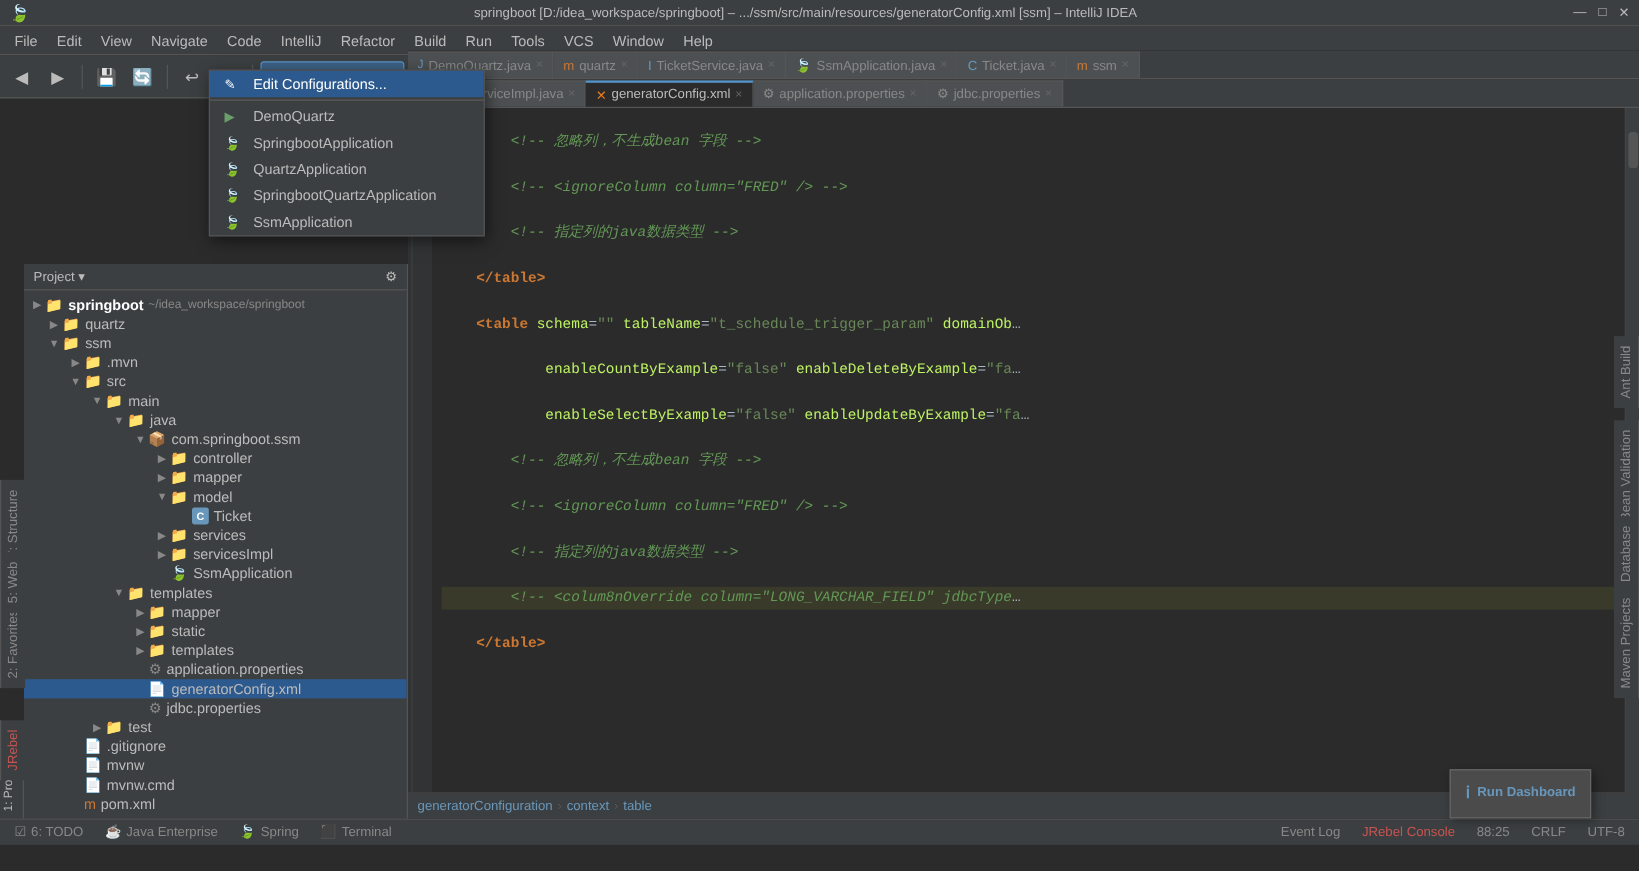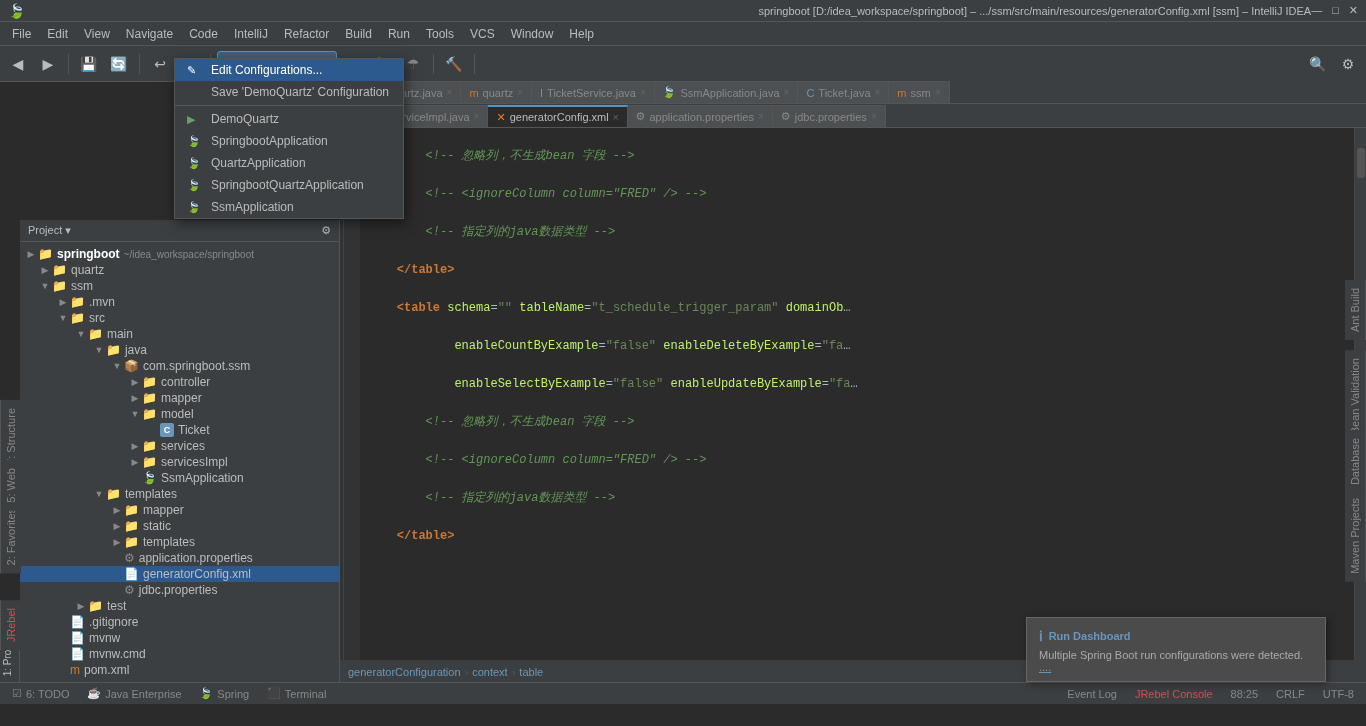--- a/index.html
+++ b/index.html
@@ -9,21 +9,21 @@
     #titlebar {
       background: #3c3f41;
       color: #bbbbbb;
       height: 22px;
       display: flex;
       align-items: center;
       padding: 0 8px;
       font-size: 11px;
       border-bottom: 1px solid #555;
     }
-    #titlebar .title { flex: 1; text-align: right; }
+    #titlebar .title { flex: 1; text-align: center; }
     #titlebar .win-controls { display: flex; gap: 10px; }
     #titlebar .win-ctrl { font-size: 11px; cursor: pointer; color: #bbb; }
 
     
     #menubar {
       background: #3c3f41;
       height: 24px;
       display: flex;
       align-items: center;
       border-bottom: 1px solid #555;
@@ -359,24 +359,20 @@
   <div style="flex:1"></div>
   <div class="toolbar-btn">🔍</div>
   <div class="toolbar-btn">⚙</div>
 </div>
 
 <div id="dropdown-menu">
   <div class="dropdown-item highlighted">
     <span class="item-icon">✎</span>
     <span>Edit Configurations...</span>
   </div>
-  <div class="dropdown-item">
-    <span class="item-icon"> </span>
-    <span>Save 'DemoQuartz' Configuration</span>
-  </div>
   <div class="dropdown-item separator" style="padding:0;height:1px;background:#555;margin:2px 0;"></div>
   <div class="dropdown-item">
     <span class="item-icon" style="color:#6a9e6a;">▶</span>
     <span>DemoQuartz</span>
   </div>
   <div class="dropdown-item">
     <span class="item-icon" style="color:#6a9e6a;">🍃</span>
     <span>SpringbootApplication</span>
   </div>
   <div class="dropdown-item">
@@ -684,20 +680,21 @@
 <span class="code-line">        <span class="comment">&lt;!-- 忽略列，不生成bean 字段 --&gt;</span></span>
 <span class="code-line">        <span class="comment">&lt;!-- &lt;ignoreColumn column="FRED" /&gt; --&gt;</span></span>
 <span class="code-line">        <span class="comment">&lt;!-- 指定列的java数据类型 --&gt;</span></span>
 <span class="code-line">    <span class="kw">&lt;/table&gt;</span></span>
 <span class="code-line">    <span class="kw">&lt;table</span> <span class="attr">schema</span>=<span class="val">""</span> <span class="attr">tableName</span>=<span class="val">"t_schedule_trigger_param"</span> <span class="attr">domainOb</span><span style="color:#a9b7c6;">…</span></span>
 <span class="code-line">            <span class="attr">enableCountByExample</span>=<span class="val">"false"</span> <span class="attr">enableDeleteByExample</span>=<span class="val">"fa</span><span style="color:#a9b7c6;">…</span></span>
 <span class="code-line">            <span class="attr">enableSelectByExample</span>=<span class="val">"false"</span> <span class="attr">enableUpdateByExample</span>=<span class="val">"fa</span><span style="color:#a9b7c6;">…</span></span>
 <span class="code-line">        <span class="comment">&lt;!-- 忽略列，不生成bean 字段 --&gt;</span></span>
 <span class="code-line">        <span class="comment">&lt;!-- &lt;ignoreColumn column="FRED" /&gt; --&gt;</span></span>
 <span class="code-line">        <span class="comment">&lt;!-- 指定列的java数据类型 --&gt;</span></span>
+<span class="code-line highlighted">        <span class="comment">&lt;!-- &lt;colum8nOverride column="LONG_VARCHAR_FIELD" jdbcType</span><span style="color:#a9b7c6;">…</span></span>
 <span class="code-line">    <span class="kw">&lt;/table&gt;</span></span>
 <span class="code-line"></span>
 <span class="code-line"></span>
 
 
       </div>
 
       <div style="width:12px; background:#3c3f41; border-left:1px solid #444;">
         <div style="height:30px; background:#555; margin-top:20px; width:8px; margin-left:2px; border-radius:3px;"></div>
       </div>
@@ -711,24 +708,20 @@
       <span class="bc-item">table</span>
     </div>
   </div>
 </div>
 
 <div id="run-dashboard">
   <div class="rd-title">
     <span style="color:#6897bb; font-size:14px;">ℹ</span>
     <span>Run Dashboard</span>
   </div>
-  <div class="rd-text">
-    <span>Multiple Spring Boot run configurations were detected.</span>
-    <span class="rd-link">....</span>
-  </div>
 </div>
 
 <div id="bottom-bar">
   <div class="bottom-tab">
     <span>☑</span>
     <span>6: TODO</span>
   </div>
   <div class="bottom-tab">
     <span>☕</span>
     <span>Java Enterprise</span>

